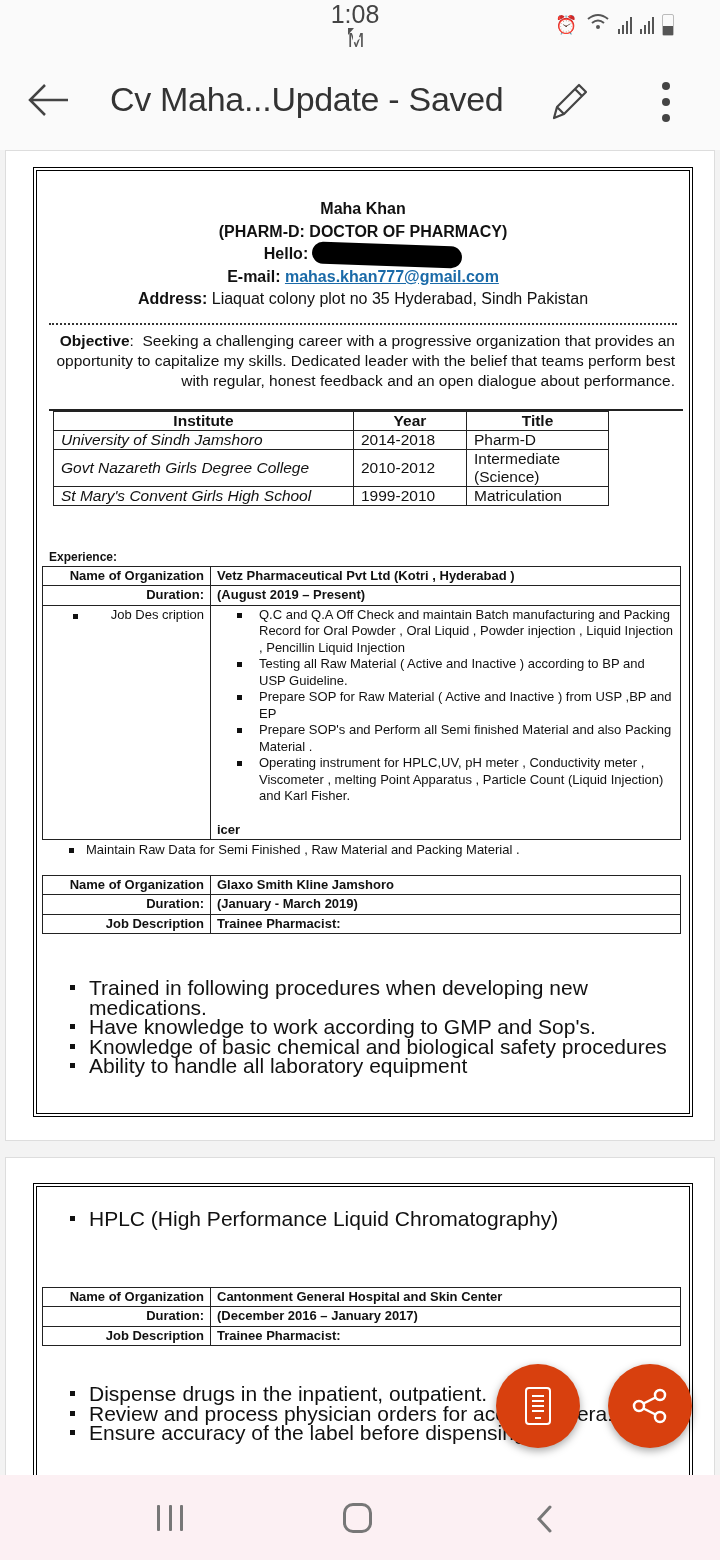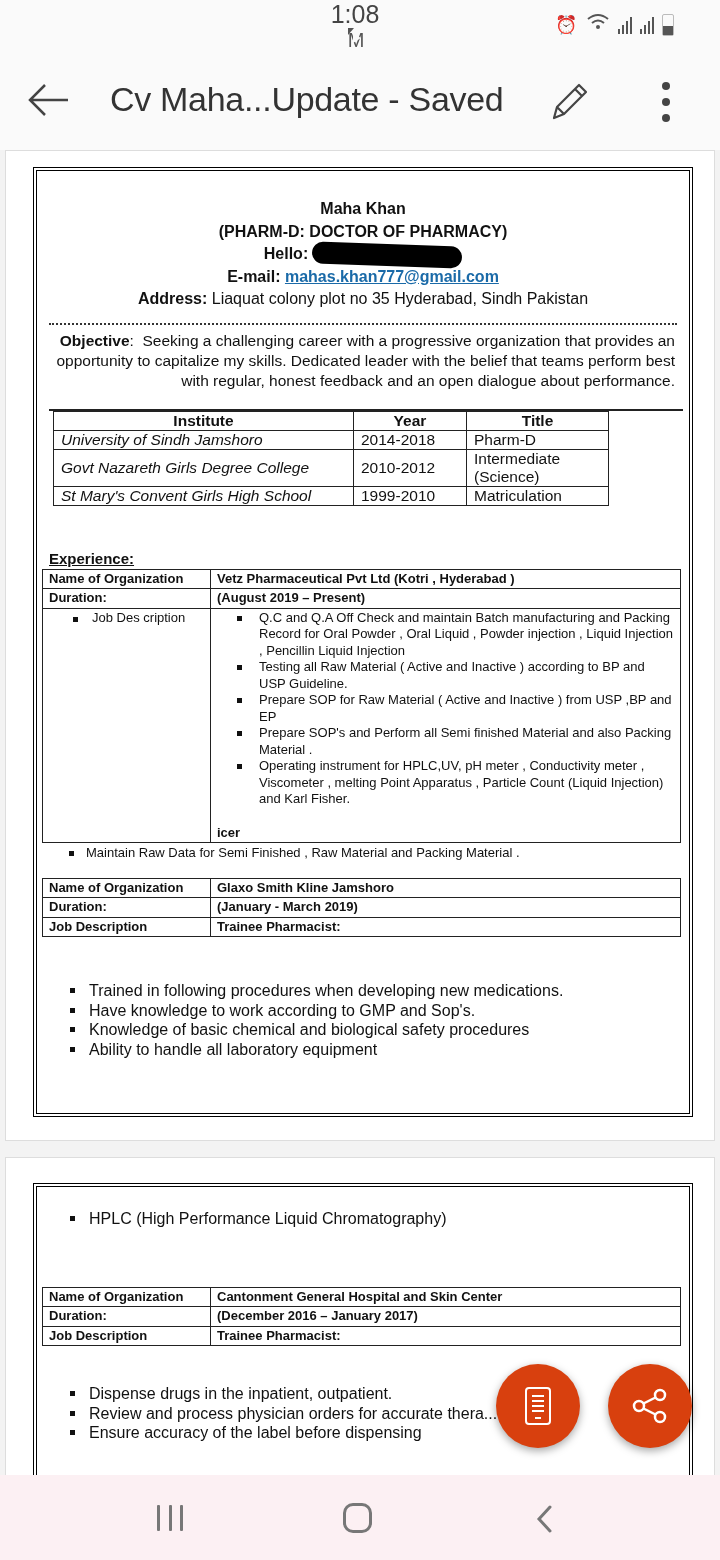--- a/index.html
+++ b/index.html
@@ -38,36 +38,36 @@
   .redact { display: inline-block; width: 150px; height: 22px; background: #000; border-radius: 11px; vertical-align: middle; transform: rotate(2deg); margin-left: 4px; }
   .dotline { margin: 12px 12px 0 12px; border-top: 2px dotted #333; }
   .obj { margin: 6px 14px 0 14px; font-size: 15.5px; line-height: 20px; text-align: right; }
   .qual { margin: 18px 14px 0 14px; font-size: 15.5px; font-weight: bold; }
   .qual-rule { margin: 18px 6px 0 12px; border-top: 2px solid #222; }
   table.qt { margin: 0 6px 0 16px; width: 556px; border-collapse: collapse; font-size: 15.5px; }
   table.qt td, table.qt th { border: 1px solid #222; padding: 0 7px; height: 19px; line-height: 18px; }
   table.qt th { font-weight: bold; text-align: center; }
   table.qt td.inst { font-style: italic; }
 
-  .exp-label { margin: 44px 0 0 12px; font-size: 15px; font-weight: bold; text-decoration: underline; }
+  .exp-label { margin: 44px 0 0 12px; font-size: 12px; font-weight: bold; }
   table.et { margin: 2px 6px 0 5px; width: 639px; border-collapse: collapse; font-size: 13px; }
   table.et td { border: 1px solid #222; padding: 1px 6px; line-height: 16.5px; vertical-align: top; }
-  table.et td.k { width: 168px; font-weight: bold; }
+  table.et td.k { width: 168px; font-weight: bold; text-align: right; }
   table.et td.v { font-weight: bold; }
   .jd-cell { font-weight: normal !important; padding-left: 26px !important; height: 234px; }
   .jd-cell ul { list-style: none; }
   .jd-cell li { position: relative; padding-left: 22px; }
   .jd-cell li:before { content: ""; position: absolute; left: 0; top: 6px; width: 5px; height: 5px; background: #111; }
   .jd-left { font-weight: normal !important; position: relative; }
   .jd-left span.bul { position: absolute; left: 30px; top: 8px; width: 5px; height: 5px; background: #111; }
   .jd-left span.lbl { padding-left: 43px; }
   .icer { position: absolute; left: 0; bottom: 0; font-weight: bold; }
   .bul-line { margin: 2px 0 0 32px; font-size: 13px; position: relative; padding-left: 17px; }
   .bul-line:before { content: ""; position: absolute; left: 0; top: 6px; width: 5px; height: 5px; background: #111; }
-  .bullets { margin: 44px 0 0 32px; font-size: 16px; line-height: 19.5px; }
+  .bullets { margin: 44px 0 0 32px; font-size: 21px; line-height: 19.5px; }
   .bullets div { position: relative; padding-left: 20px; }
   .bullets div:before { content: ""; position: absolute; left: 1px; top: 7px; width: 5px; height: 5px; background: #111; }
 
   .fab { position: absolute; width: 84px; height: 84px; border-radius: 50%; background: #d8400e; box-shadow: 0 3px 8px rgba(0,0,0,0.35); display: flex; align-items: center; justify-content: center; }
   .fab1 { left: 496px; top: 1364px; }
   .fab2 { left: 608px; top: 1364px; }
 
   .nav-bar { position: absolute; top: 1475px; left: 0; width: 720px; height: 85px; background: #fcf0f3; }
   .nav-recents { position: absolute; left: 157px; top: 30px; width: 26px; height: 26px; display: flex; justify-content: space-between; }
   .nav-recents i { display: block; width: 3px; height: 26px; background: #777; border-radius: 1px; }

